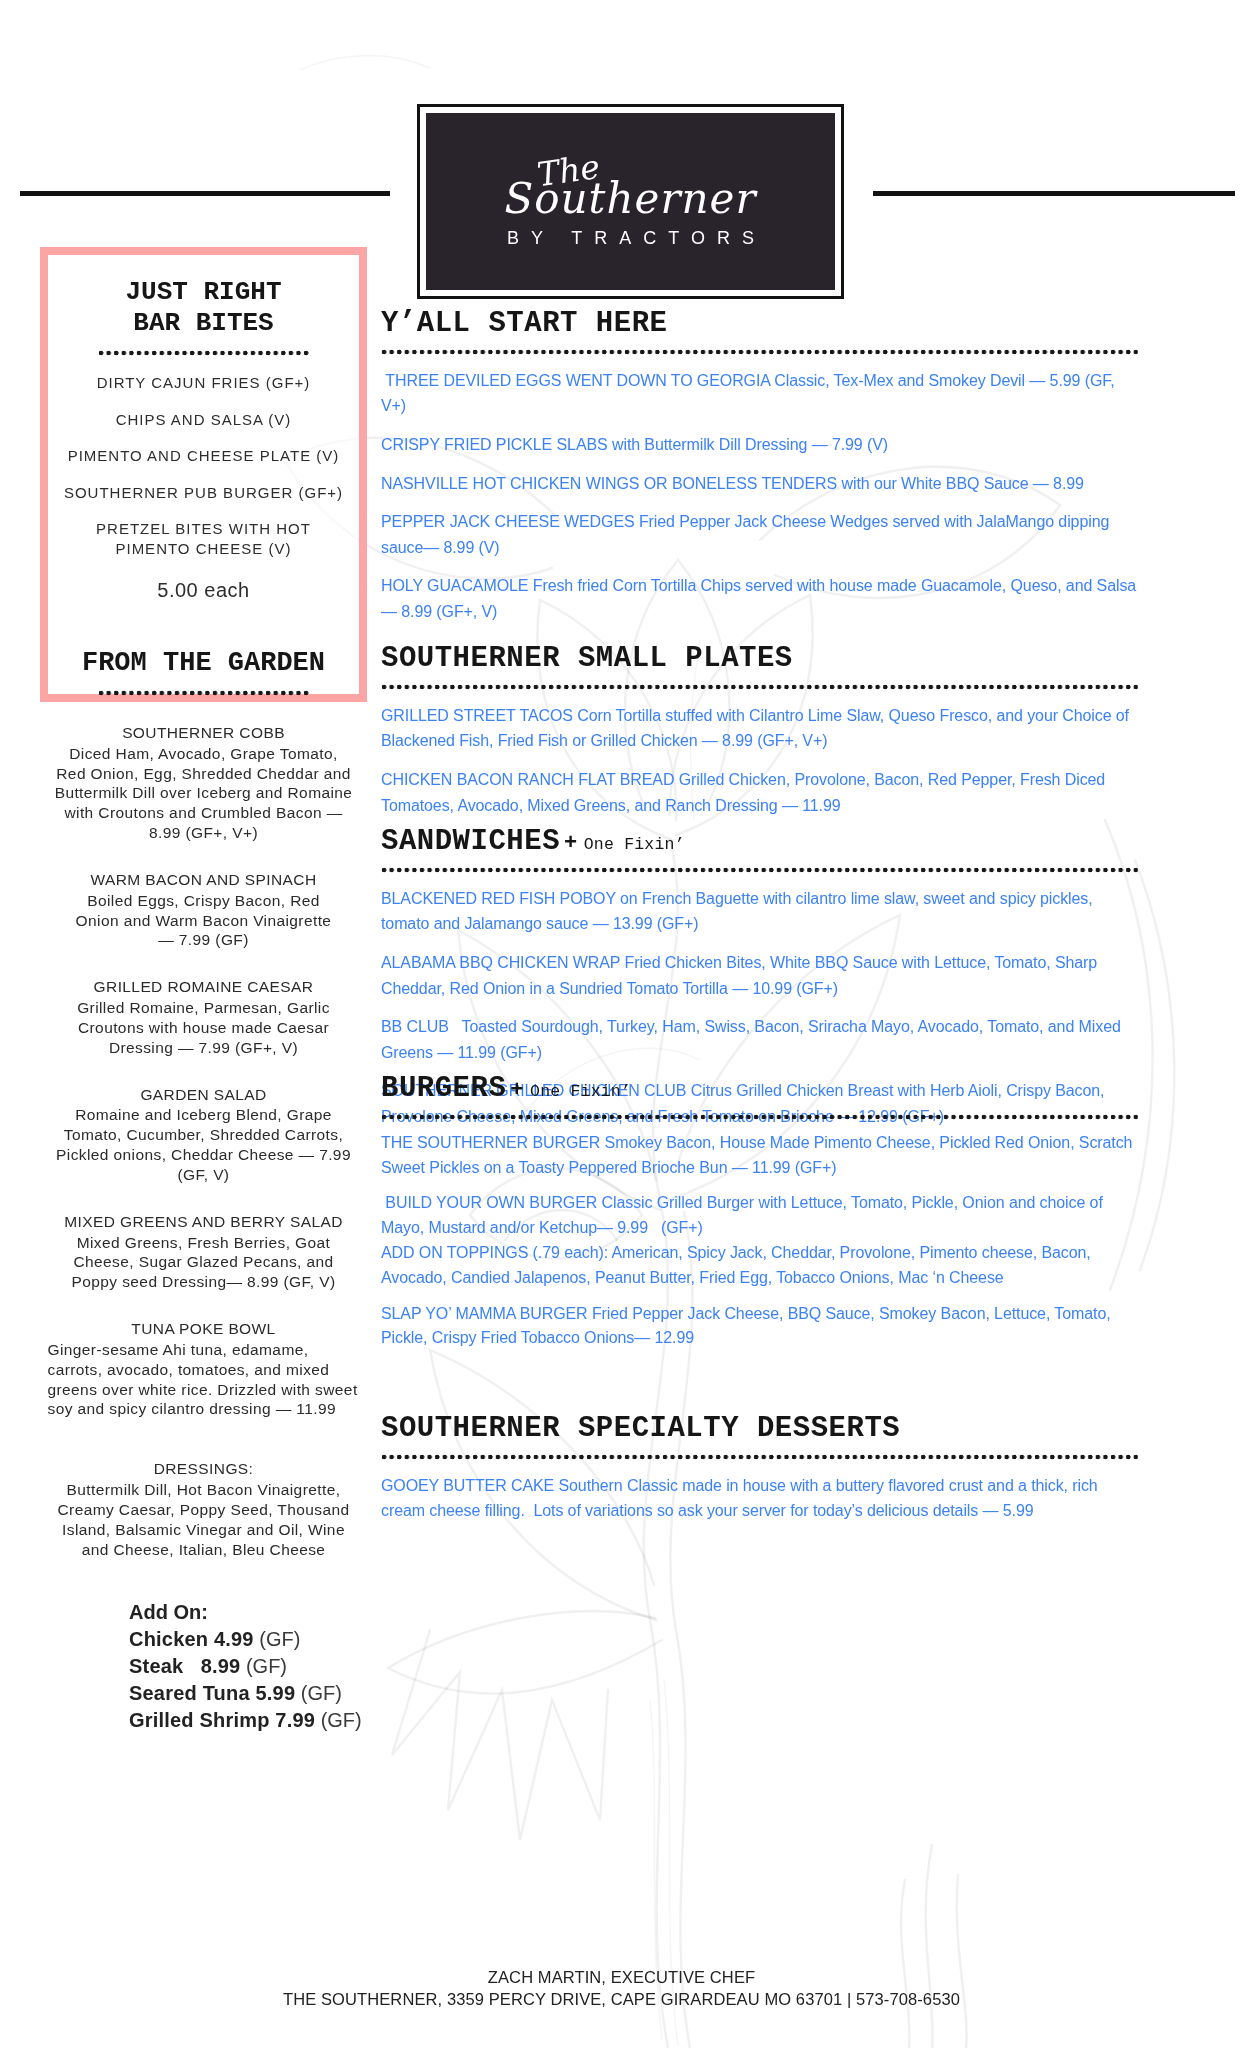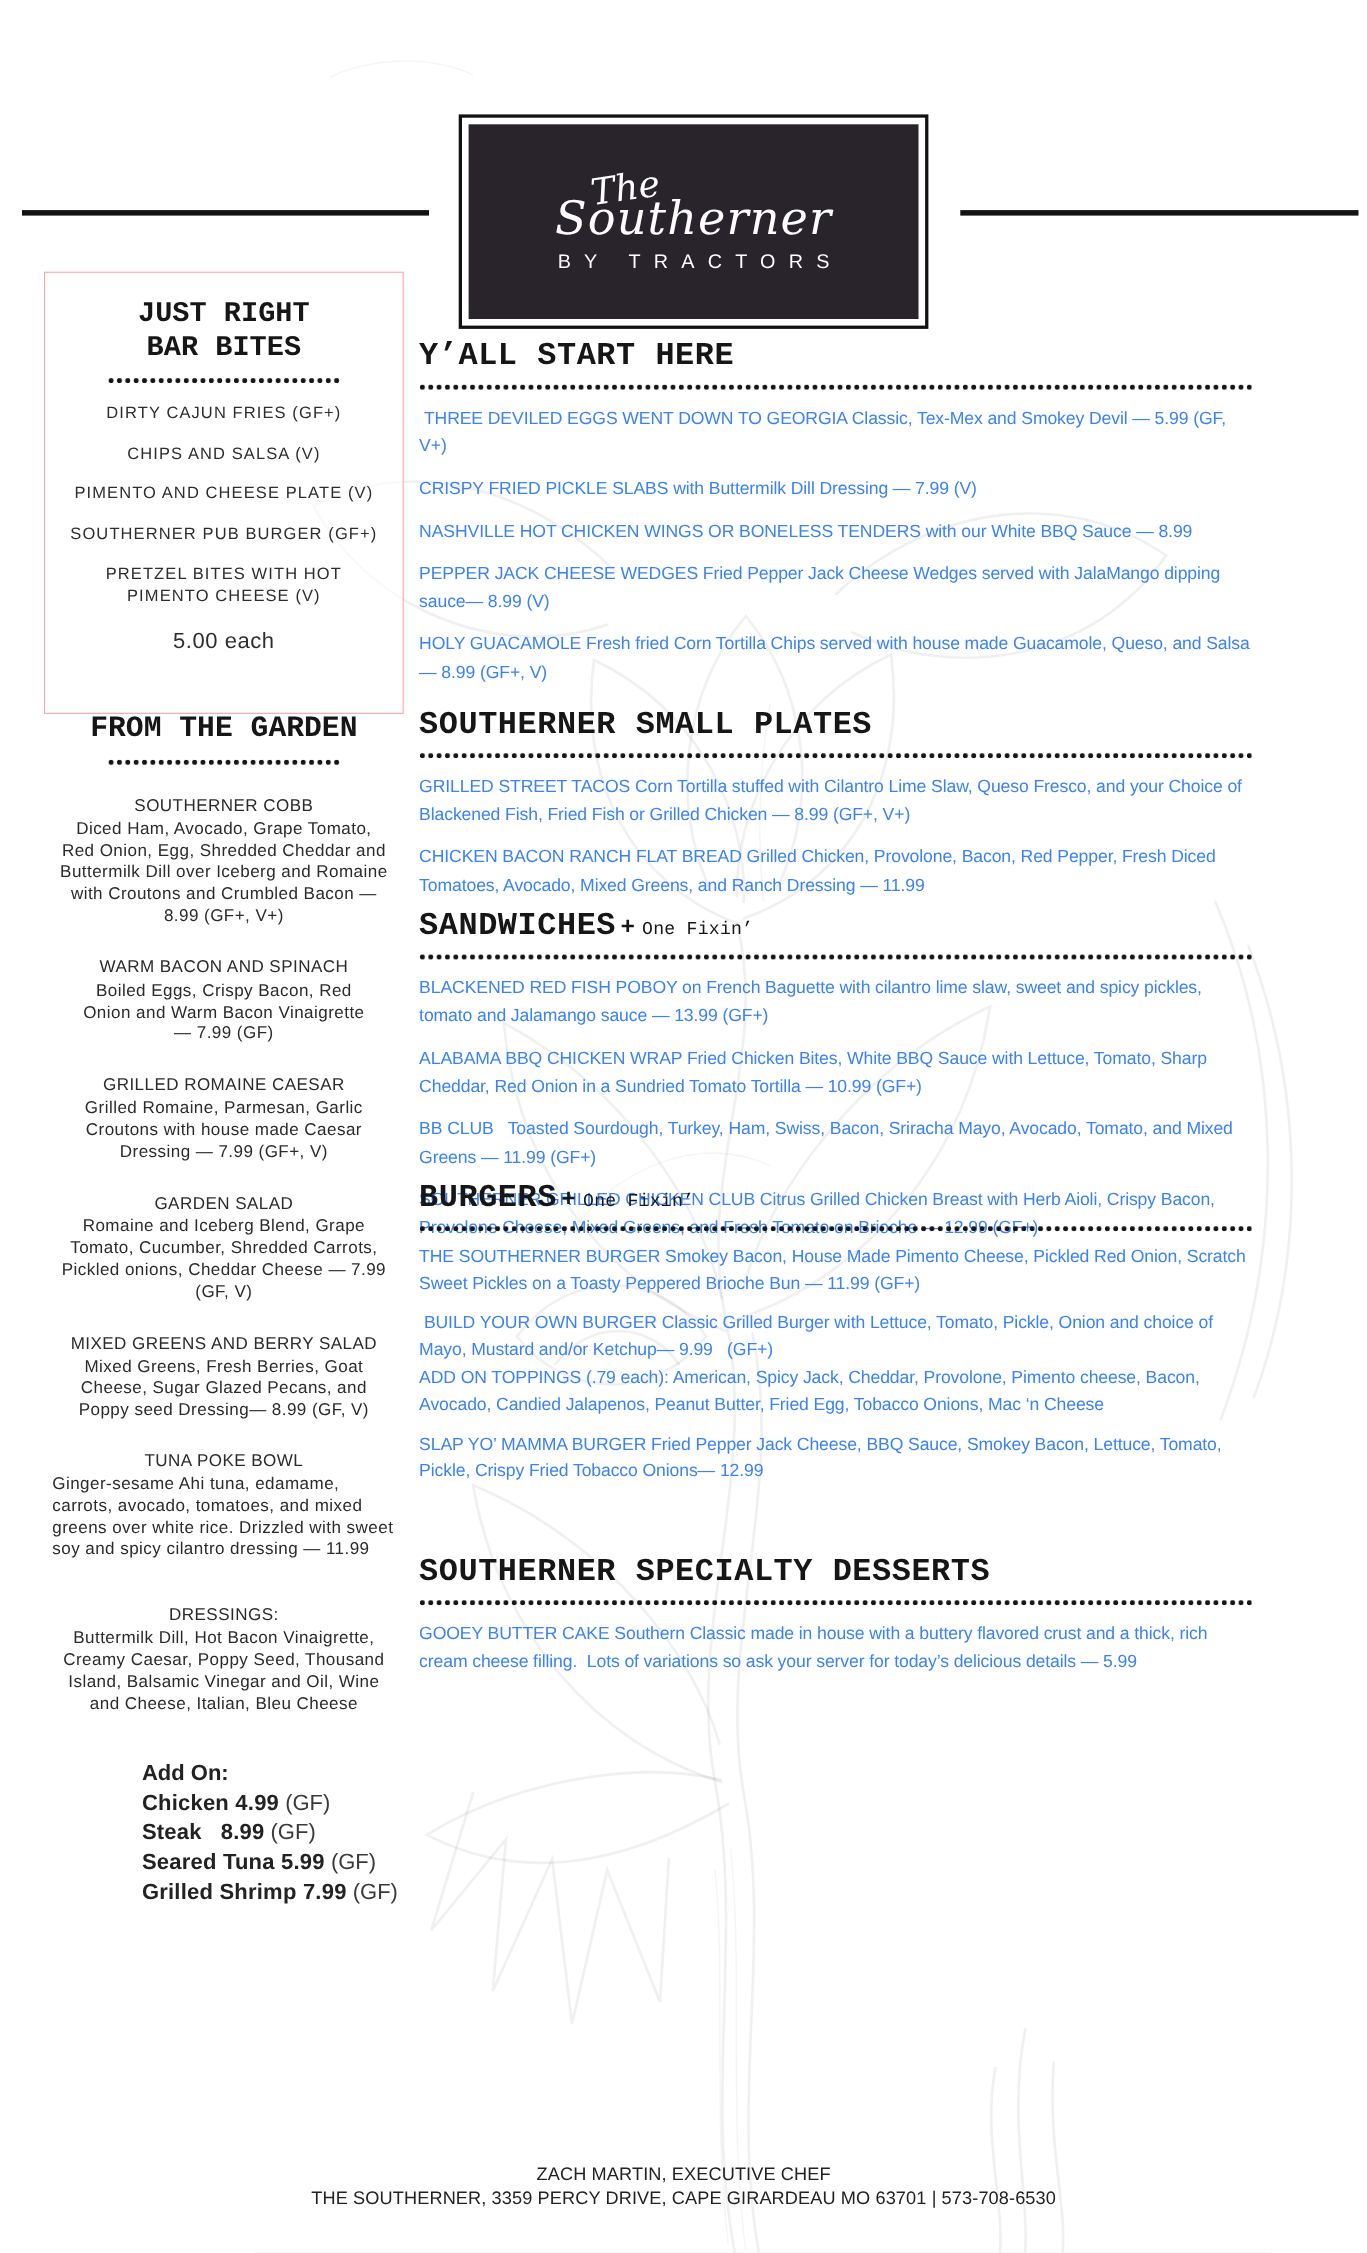--- a/index.html
+++ b/index.html
@@ -19,21 +19,21 @@
             transform:translateX(-62px) rotate(-8deg);margin-bottom:-10px}
   .logo-script{font-family:"DejaVu Serif",serif;font-style:italic;font-size:42px;line-height:1.05;letter-spacing:1px}
   .logo-sub{font-size:18px;letter-spacing:12px;padding-left:12px;margin-top:7px}
 
   .dots{height:6px;background-image:radial-gradient(circle at 3px 3px,#161616 2.05px,rgba(0,0,0,0) 2.6px);
         background-size:7.6px 6px;background-repeat:repeat-x}
   .dots-sm{width:212px;margin:12px auto 0}
 
   .typewriter{font-family:"Liberation Mono",monospace;font-weight:700;color:#161616}
 
-  .barbites{position:absolute;left:40px;top:247px;width:327px;height:402px;border:1px solid #fca5a5;
+  .barbites{position:absolute;left:40px;top:247px;width:327px;height:455px;border:8px solid #fca5a5;
             box-sizing:border-box;text-align:center;padding-top:22px;background:rgba(255,255,255,.6)}
   .box-title{font-size:26px;line-height:1.18}
   .bb-item{font-size:15px;letter-spacing:1px;line-height:1.3;margin-top:17px;color:#2d2d2d}
   .bb-price{font-size:20px;margin-top:21px;letter-spacing:.5px;color:#2d2d2d}
 
   .garden{position:absolute;left:37px;top:648px;width:333px;text-align:center}
   .g-title{font-size:27px}
   .g-item{margin-top:27px;font-size:15.5px;line-height:1.28;letter-spacing:.4px;color:#2b2b2b}
   .g-name{margin-bottom:1px}
   .g-desc{width:302px;margin:0 auto;white-space:pre-wrap}

